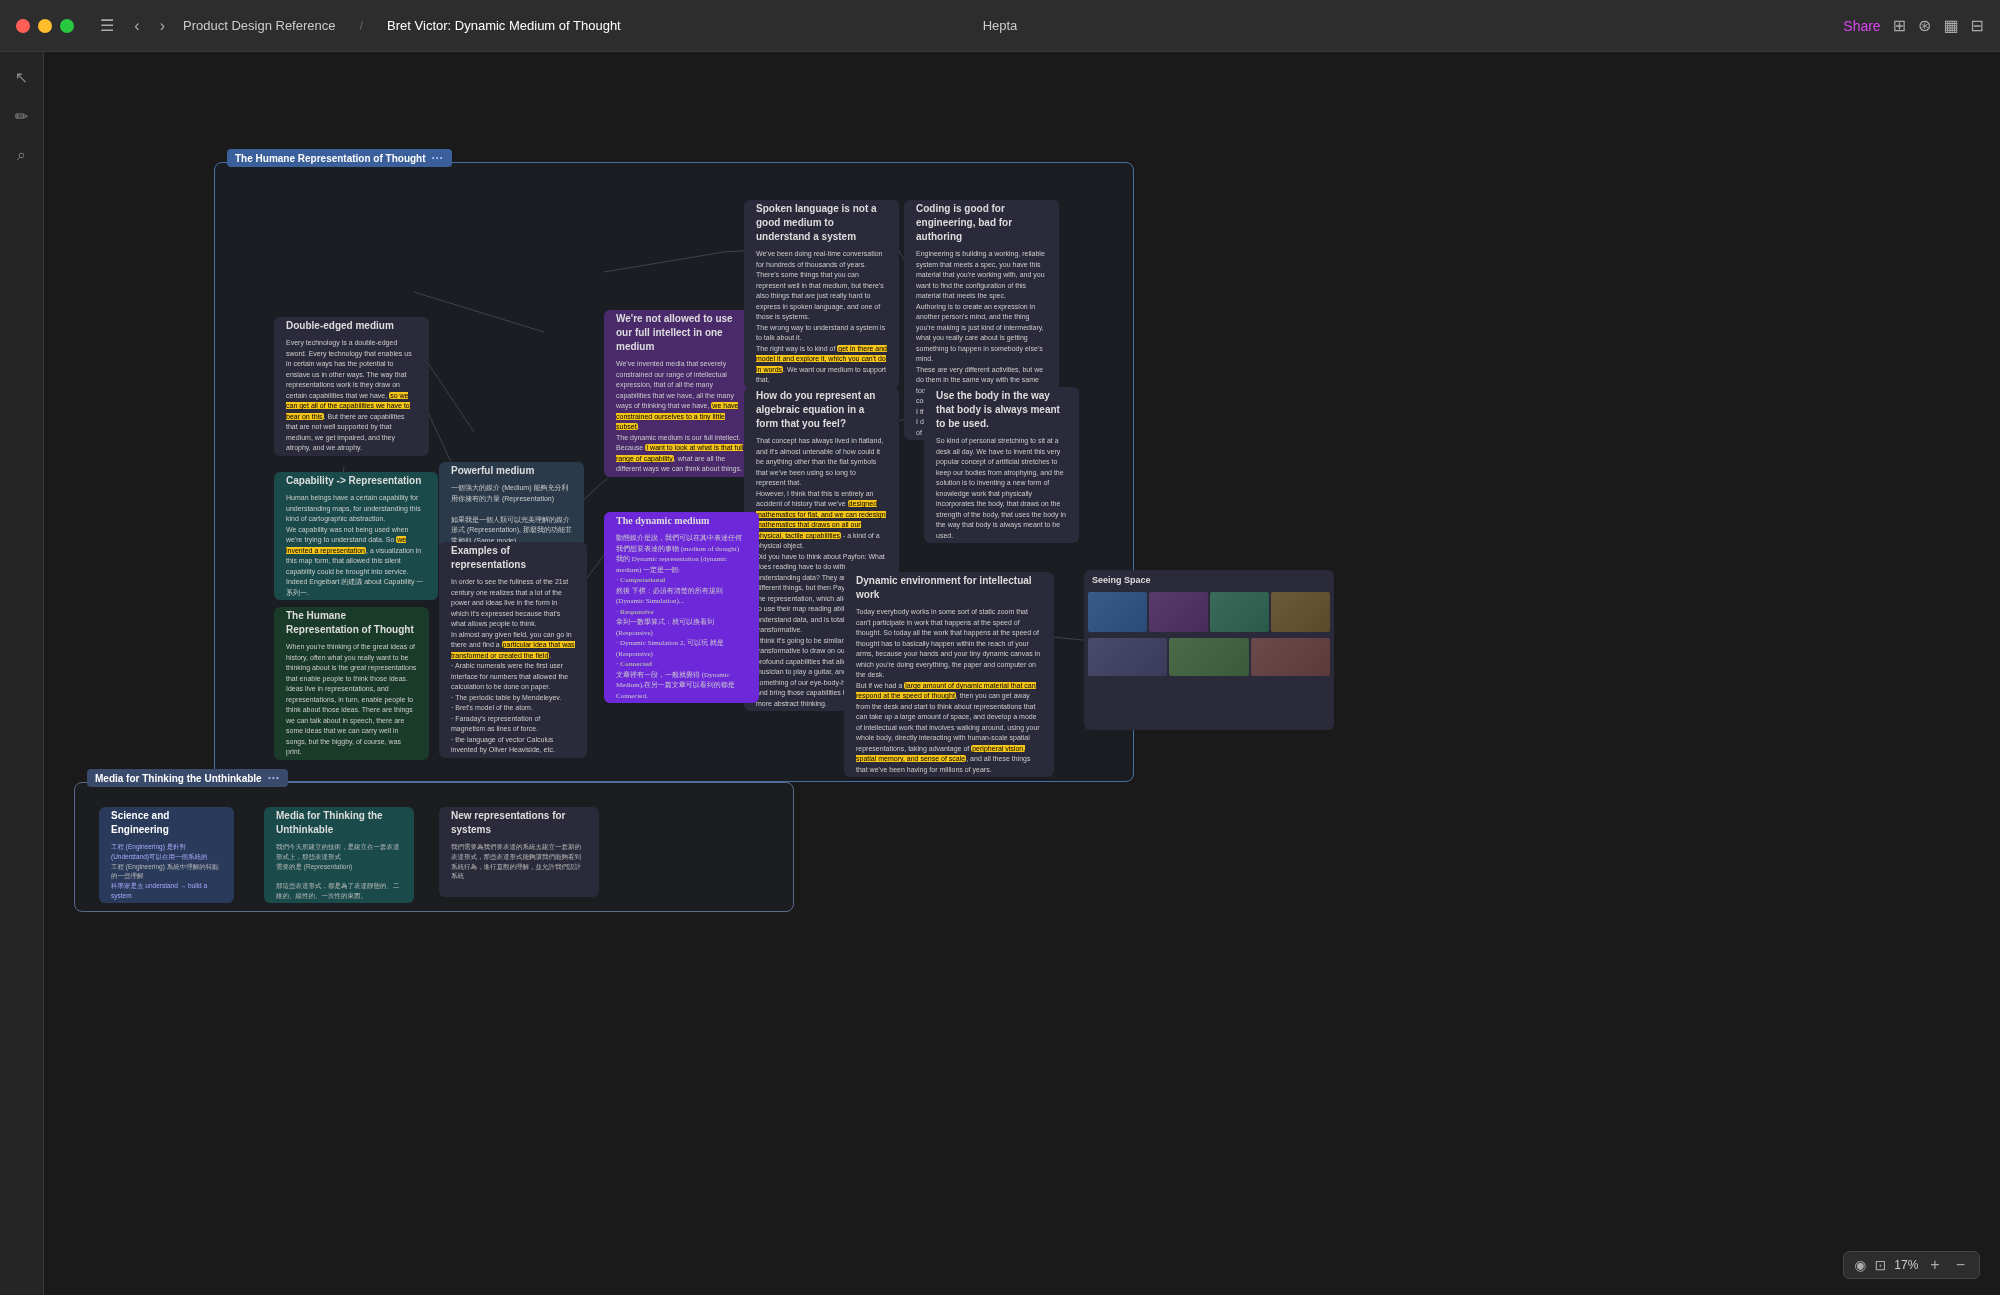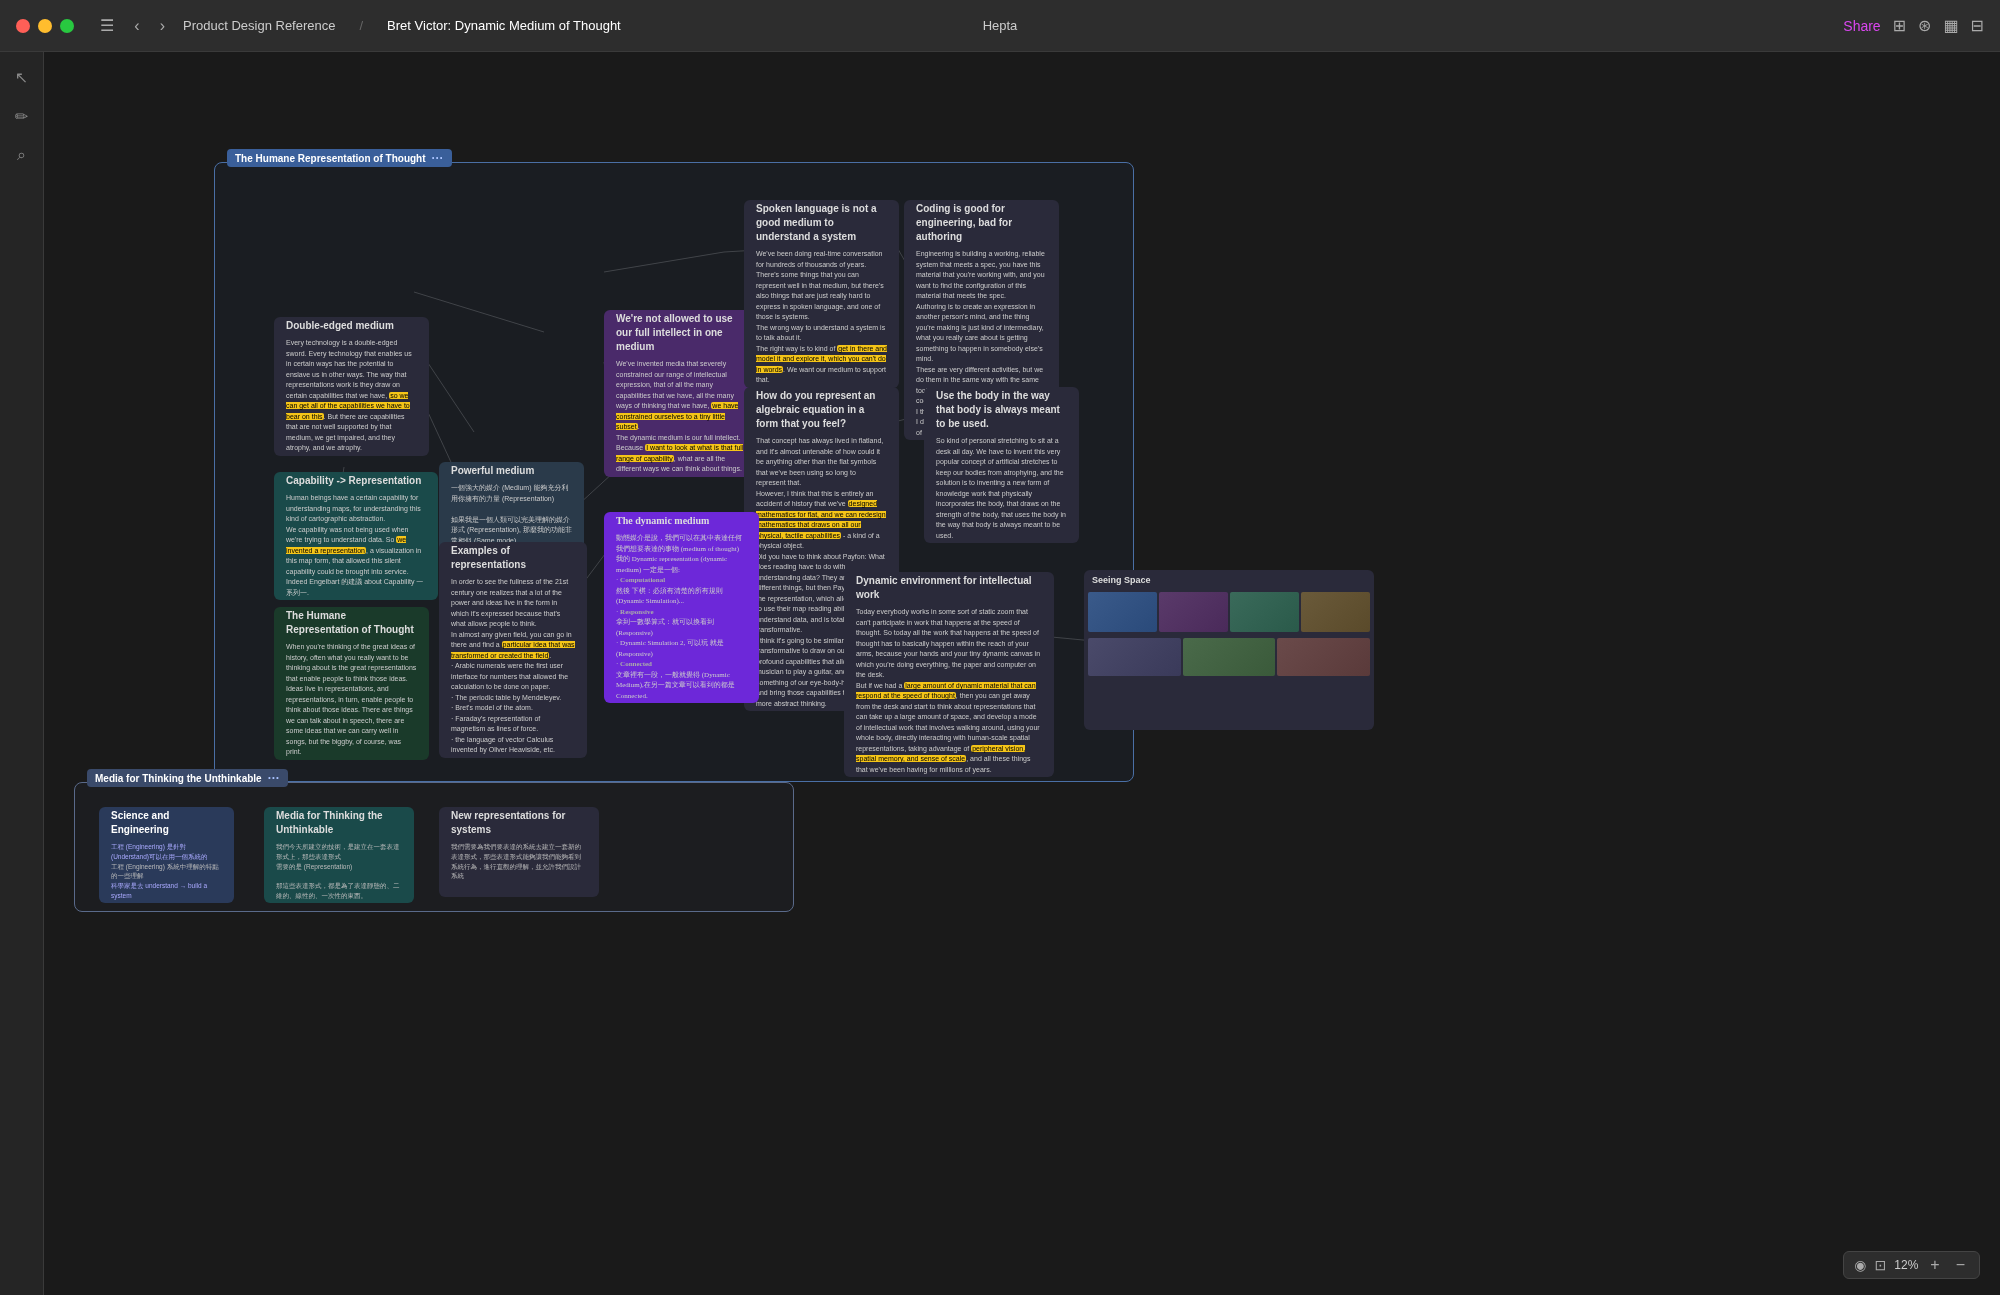--- a/index.html
+++ b/index.html
@@ -416,21 +416,21 @@
   </div>
 
   <div class="node node-dark" style="left: 800px; top: 520px; width: 210px; min-height: 160px;">
     <div class="node-title">Dynamic environment for intellectual work</div>
     <div class="node-text" style="font-size:7px;">
       Today everybody works in some sort of static zoom that can't participate in work that happens at the speed of thought. So today all the work that happens at the speed of thought has to basically happen within the reach of your arms, because your hands and your tiny dynamic canvas in which you're doing everything, the paper and computer on the desk.<br>
       But if we had a <span class="node-highlight">large amount of dynamic material that can respond at the speed of thought</span>, then you can get away from the desk and start to think about representations that can take up a large amount of space, and develop a mode of intellectual work that involves walking around, using your whole body, directly interacting with human-scale spatial representations, taking advantage of <span class="node-highlight">peripheral vision, spatial memory, and sense of scale</span>, and all these things that we've been having for millions of years.
     </div>
   </div>
 
-  <div class="seeing-space-card" style="left: 1040px; top: 518px; width: 290px; min-height: 160px;">
+  <div class="seeing-space-card" style="left: 1040px; top: 518px; width: 250px; min-height: 160px;">
     <div class="seeing-space-title">Seeing Space</div>
     <div class="seeing-space-images">
       <div class="ss-img ss-img-1"></div>
       <div class="ss-img ss-img-2"></div>
       <div class="ss-img ss-img-3"></div>
       <div class="ss-img ss-img-4"></div>
     </div>
     <div style="display:flex; gap:2px; padding:2px 4px 4px;">
       <div style="background: linear-gradient(135deg, #4a4a6a, #3a3a5a); border-radius:2px; flex:1; height:38px;"></div>
       <div style="background: linear-gradient(135deg, #4a6a4a, #3a5a3a); border-radius:2px; flex:1; height:38px;"></div>
@@ -468,16 +468,16 @@
     <div class="node-text" style="font-size:6.5px; color:#bbb;">
       我們需要為我們要表達的系統去建立一套新的表達形式，那些表達形式能夠讓我們能夠看到系統行為，進行直觀的理解，並允許我們設計系統
     </div>
   </div>
 
 </div>
 
 <div class="zoom-controls">
   <span class="zoom-icon">◉</span>
   <span class="zoom-icon">⊡</span>
-  <span class="zoom-percent">12%</span>
+  <span class="zoom-percent">17%</span>
   <button class="zoom-btn">+</button>
   <button class="zoom-btn">−</button>
 </div>
 
 </body></html>

